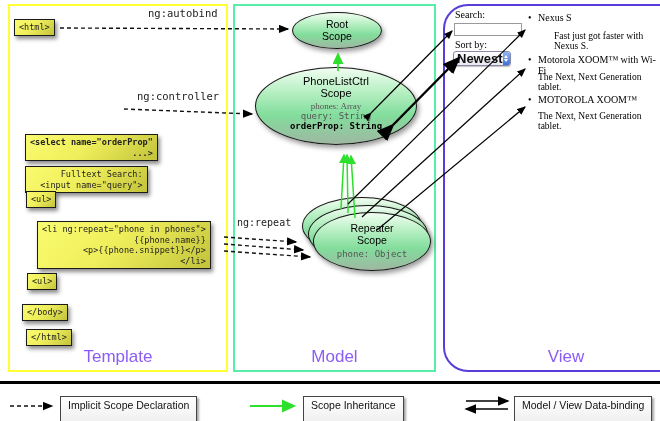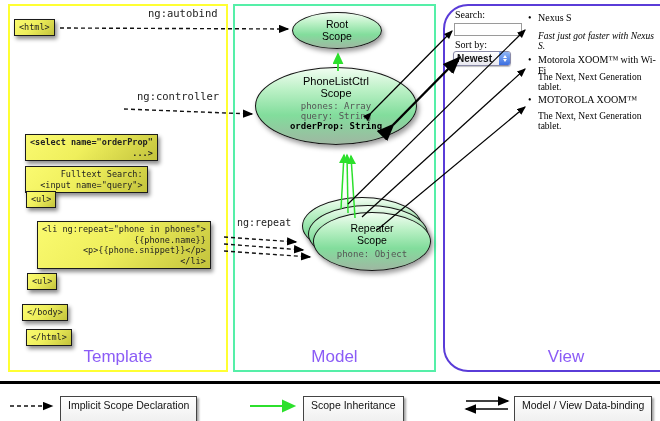--- a/index.html
+++ b/index.html
@@ -29,21 +29,21 @@
   .scope-prop{font-family:"DejaVu Sans Mono","Liberation Mono",monospace;font-size:9px;
               line-height:10px;color:#555;}
   .scope-prop.strong{color:#000;font-weight:bold;}
   
   .v-label{position:absolute;font-family:"Liberation Serif",serif;font-size:10px;color:#000;z-index:4;}
   .v-input{position:absolute;width:62px;height:11px;border:1px solid #9a9a9a;background:#fff;
            font-size:8px;padding:0 2px;z-index:4;}
   .v-select{position:absolute;width:56px;height:13px;border:1px solid #8a8aa8;border-radius:3px;
             background:linear-gradient(#ffffff,#e8e8f0);display:flex;align-items:center;z-index:4;
             box-shadow:0 1px 1px rgba(0,0,0,.25);}
-  .v-select-text{flex:1;font-size:10px;font-weight:bold;color:#111;padding-left:3px;}
+  .v-select-text{flex:1;font-size:13px;font-weight:bold;color:#111;padding-left:3px;}
   .v-stepper{width:11px;height:100%;border-radius:0 2px 2px 0;
              background:linear-gradient(#8fb6f7,#3c6fe0);display:flex;flex-direction:column;
              align-items:center;justify-content:center;gap:1px;}
   .tri-up{width:0;height:0;border-left:2.5px solid transparent;border-right:2.5px solid transparent;
           border-bottom:3px solid #fff;}
   .tri-down{width:0;height:0;border-left:2.5px solid transparent;border-right:2.5px solid transparent;
             border-top:3px solid #fff;}
   .v-bullet{position:absolute;font-family:"Liberation Serif",serif;font-size:10px;color:#000;z-index:4;}
   .v-title{position:absolute;font-family:"Liberation Serif",serif;font-size:10px;color:#000;z-index:4;}
   .v-desc{position:absolute;font-family:"Liberation Serif",serif;font-size:9.5px;color:#000;z-index:4;}
@@ -90,21 +90,21 @@
   <div class="nglabel" style="left:237px;top:217px;font-size:10px;">ng:repeat</div>
 
   <div class="scope" style="left:292px;top:12px;width:90px;height:37px;justify-content:center;">
     <div class="scope-title">Root
 Scope</div>
   </div>
 
   <div class="scope" style="left:255px;top:67px;width:162px;height:78px;padding-top:8px;">
     <div class="scope-title" style="font-size:11px;">PhoneListCtrl
 Scope</div>
-    <div class="scope-prop" style="margin-top:2px;">phones: Array</div>
+    <div class="scope-prop" style="margin-top:2px;font-family:Liberation Serif, serif;">phones: Array</div>
     <div class="scope-prop">query: String</div>
     <div class="scope-prop strong">orderProp: String</div>
   </div>
 
   <div class="scope" style="left:302px;top:197px;width:120px;height:58px;"></div>
   <div class="scope" style="left:308px;top:205px;width:120px;height:58px;"></div>
   <div class="scope" style="left:313px;top:212px;width:118px;height:59px;padding-top:10px;">
     <div class="scope-title">Repeater
 Scope</div>
     <div class="scope-prop" style="margin-top:3px;">phone: Object</div>
@@ -116,21 +116,21 @@
   <div class="v-select" style="left:453px;top:51px;">
     <div class="v-select-text">Newest</div>
     <div class="v-stepper">
       <div class="tri-up"></div>
         <div class="tri-down"></div>
     </div>
   </div>
 
   <div class="v-bullet" style="left:528px;top:12px;">•</div>
   <div class="v-title" style="left:538px;top:12px;">Nexus S</div>
-  <div class="v-desc" style="left:538px;top:31px;font-style:italic;">Fast just got faster with Nexus S.</div>
+  <div class="v-desc" style="left:554px;top:31px;">Fast just got faster with Nexus S.</div>
 
   <div class="v-bullet" style="left:528px;top:54px;">•</div>
   <div class="v-title" style="left:538px;top:54px;">Motorola XOOM™ with Wi-Fi</div>
   <div class="v-desc" style="left:538px;top:72px;">The Next, Next Generation tablet.</div>
 
   <div class="v-bullet" style="left:528px;top:94px;">•</div>
   <div class="v-title" style="left:538px;top:94px;">MOTOROLA XOOM™</div>
   <div class="v-desc" style="left:538px;top:111px;">The Next, Next Generation tablet.</div>
 
   <div class="sep"></div>

